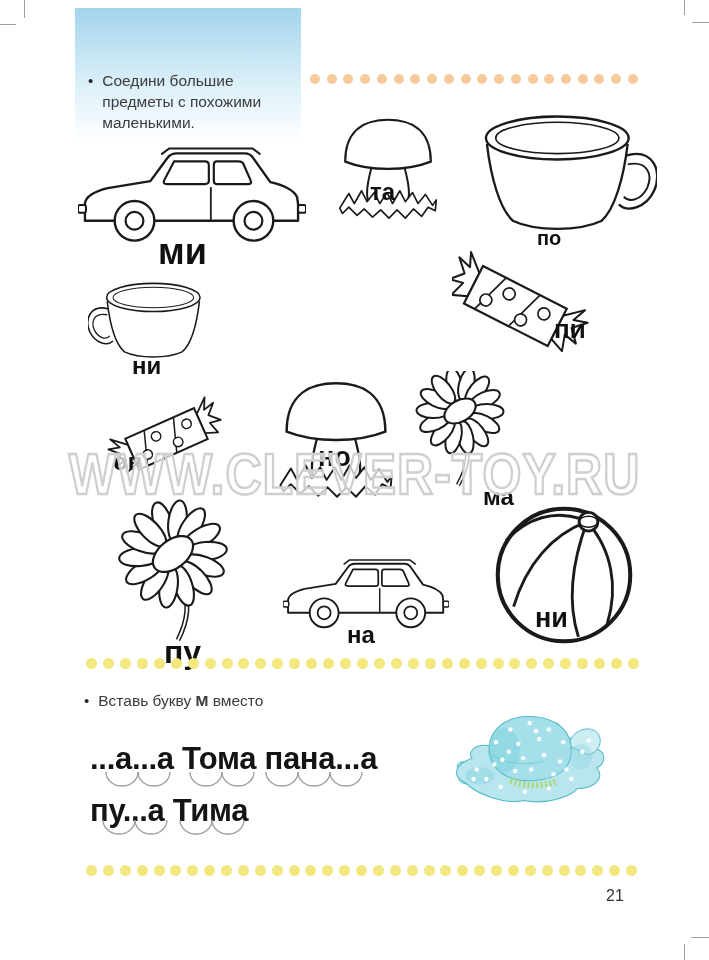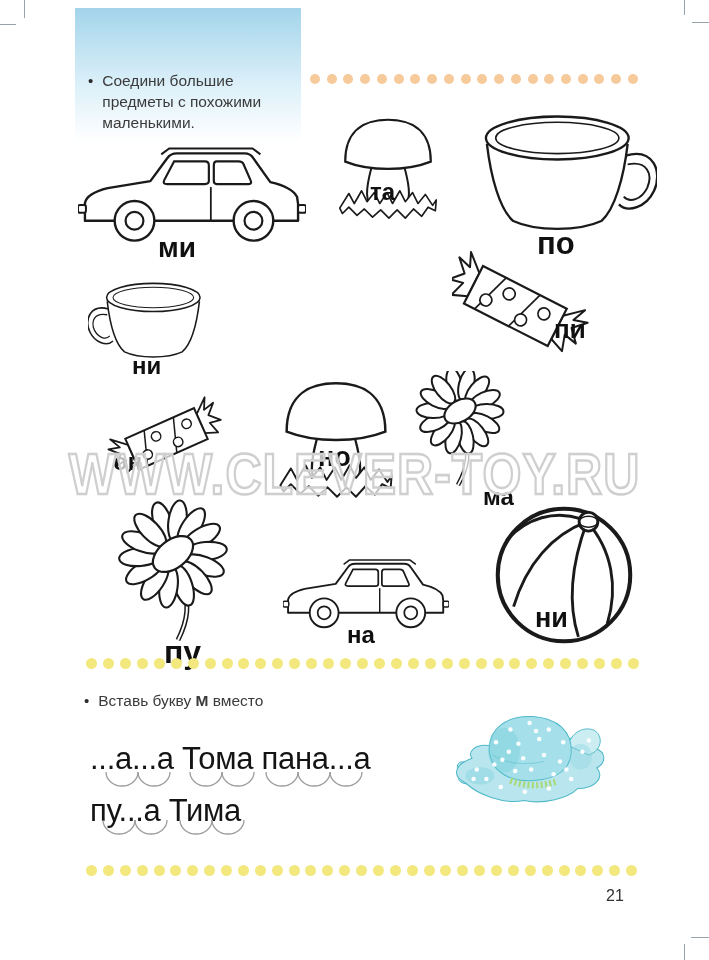--- a/index.html
+++ b/index.html
@@ -20,42 +20,42 @@
   
   .dots-row{position:absolute;display:flex;justify-content:space-between;align-items:center;}
   .dots-row i{display:block;border-radius:50%;}
   .dots-row.peach i{width:10px;height:10px;background:var(--dot-peach,#f6ca9b);}
   .dots-row.yellow i{width:11px;height:11px;background:var(--dot-yellow,#f3e87e);}
 
   
   .item{position:absolute;}
   .item svg{display:block;width:100%;height:100%;color:var(--ink,#1a1a1a);}
   .lbl{position:absolute;font-weight:700;color:#101010;line-height:1;margin-top:48px;}
-  #it-car-big{left:78px;top:142px;width:228px;height:106px}   #it-car-big .lbl{left:80px;top:44px;font-size:28px}
+  #it-car-big{left:78px;top:142px;width:228px;height:106px}   #it-car-big .lbl{left:80px;top:44px;font-size:36px}
   #it-mush-sm{left:337px;top:112px;width:102px;height:112px}  #it-mush-sm .lbl{left:33px;top:20px;font-size:24px}
-  #it-cup-big{left:483px;top:110px;width:174px;height:140px}  #it-cup-big .lbl{left:54px;top:70px;font-size:31px}
+  #it-cup-big{left:483px;top:110px;width:174px;height:140px}  #it-cup-big .lbl{left:54px;top:70px;font-size:20px}
   #it-cup-sm{left:88px;top:278px;width:114px;height:94px}     #it-cup-sm .lbl{left:44px;top:28px;font-size:24px}
   #it-ball-sm{left:283px;top:257px;width:78px;height:78px}    #it-ball-sm .lbl{left:24px;top:24px;font-size:21px}
   #it-candy-big{left:452px;top:250px;width:162px;height:122px}#it-candy-big .lbl{left:102px;top:18px;font-size:26px}
   #it-candy-sm{left:93px;top:388px;width:136px;height:94px}   #it-candy-sm .lbl{left:20px;top:14px;font-size:24px}
   #it-mush-big{left:276px;top:376px;width:120px;height:126px} #it-mush-big .lbl{left:42px;top:20px;font-size:27px}
   #it-flower-sm{left:409px;top:371px;width:112px;height:118px}#it-flower-sm .lbl{left:74px;top:66px;font-size:24px}
   #it-flower-big{left:86px;top:498px;width:172px;height:146px}#it-flower-big .lbl{left:78px;top:90px;font-size:32px}
   #it-car-sm{left:283px;top:553px;width:166px;height:82px}    #it-car-sm .lbl{left:64px;top:22px;font-size:24px}
   #it-ball-big{left:487px;top:503px;width:154px;height:144px} #it-ball-big .lbl{left:48px;top:54px;font-size:27px}
 
   
   .watermark{position:absolute;left:0;top:446px;width:709px;text-align:center;white-space:nowrap;
              font-weight:700;font-size:50px;letter-spacing:1px;z-index:5;
              color:rgba(255,255,255,0.72);-webkit-text-stroke:2.2px #cfcfcf;
              transform:scaleY(1.14);}
 
   
   .task2-text{left:84px;top:690px;width:230px;}
-  .word-line{position:absolute;left:90px;font-weight:400;color:#141414;font-size:31px;
+  .word-line{position:absolute;left:90px;font-weight:700;color:#141414;font-size:31px;
              letter-spacing:-0.3px;white-space:nowrap;}
   #words1{top:741px} #words2{top:793px}
   svg.arcs{position:absolute;overflow:visible;}
   svg.arcs path{fill:none;stroke:#9b9b9b;stroke-width:1.3px;}
   #arcs1{left:0;top:770px;width:709px;height:22px}
   #arcs2{left:0;top:818px;width:709px;height:22px}
 
   
   .hat{position:absolute;left:448px;top:706px;width:168px;height:118px;}
   .hat svg{width:100%;height:100%;display:block;}

